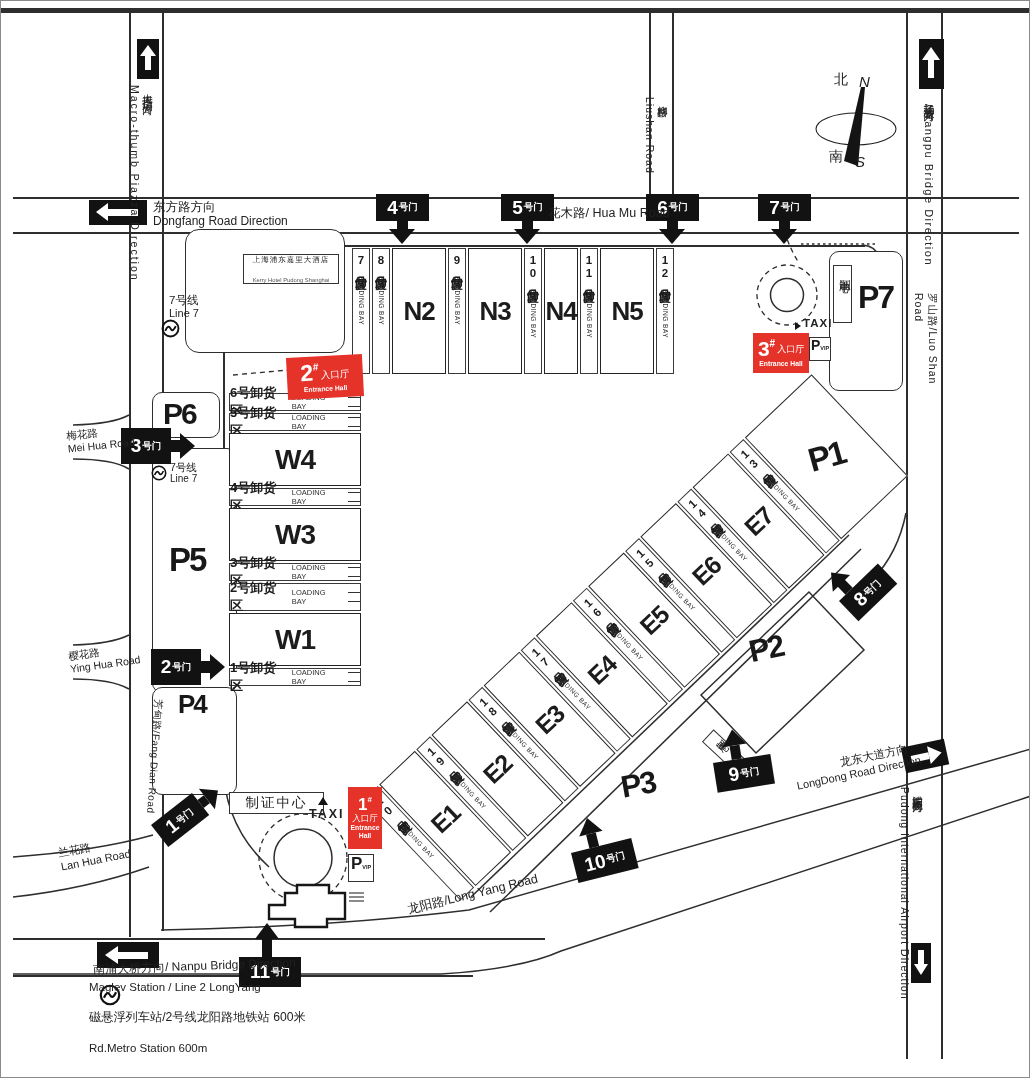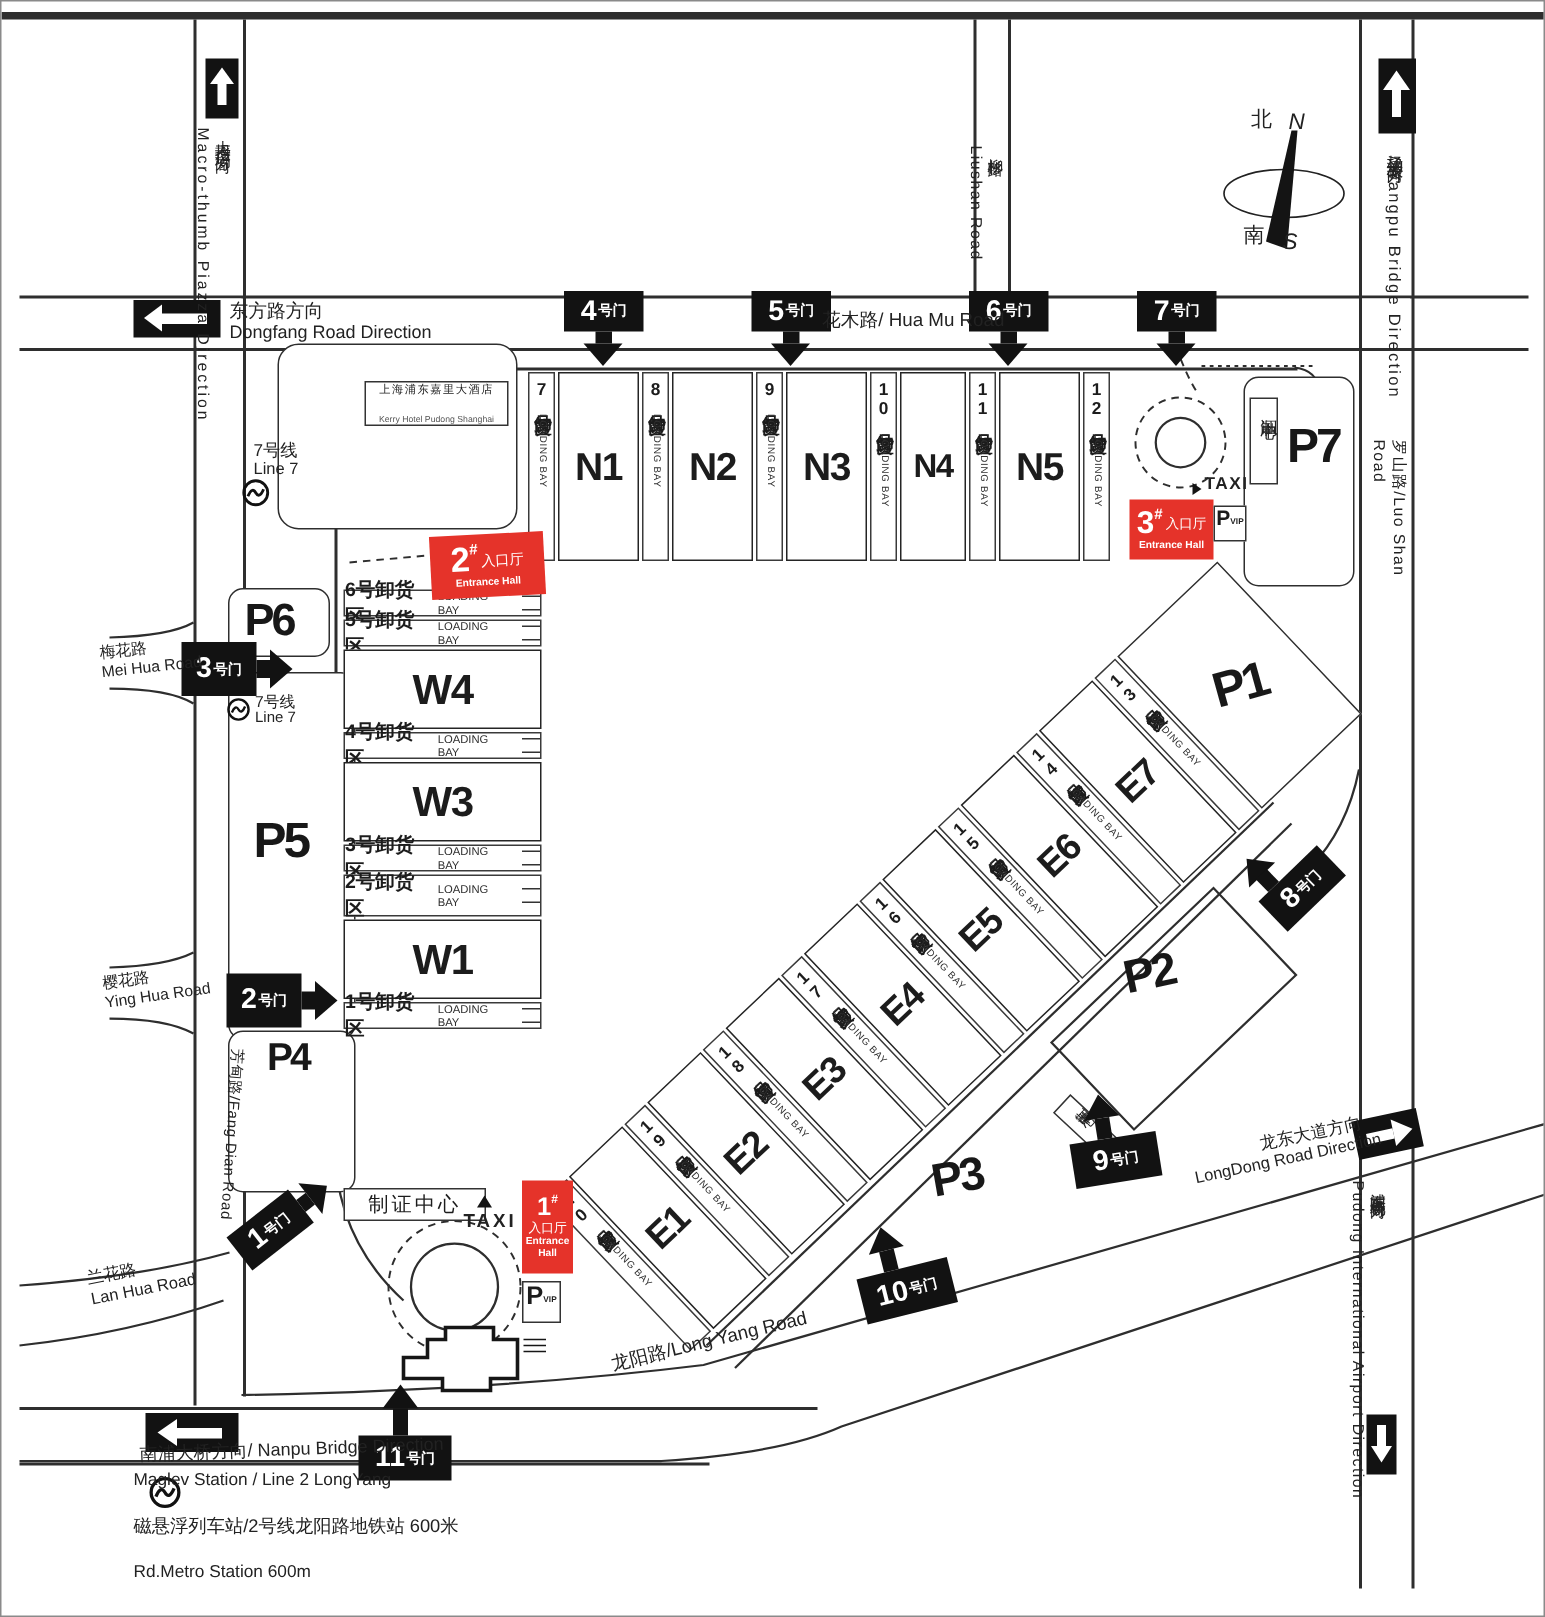--- a/index.html
+++ b/index.html
@@ -103,39 +103,36 @@
   <div class="blk" style="left:151px;top:391px;width:68px;height:46px"></div>
   <div class="blk" style="left:151px;top:447px;width:85px;height:245px"></div>
   <div class="blk" style="left:151px;top:686px;width:85px;height:108px"></div>
   <div class="blk" style="left:828px;top:250px;width:74px;height:140px"></div>
   <div class="blk" style="left:184px;top:228px;width:160px;height:124px;border-radius:14px"></div>
 
   <div class="band" style="left:351px;top:247px;height:126px">
     <div class="bayv" style="width:18px">
         <div class="in"><span class="bcn">7号卸货区</span><span class="ben">LOADING BAY</span></div>
       </div>
-    <div class="hall" style="width:54px;font-size:26px">
-        <span>N1</span>
-      </div>
     <div class="bayv" style="width:18px">
         <div class="in"><span class="bcn">8号卸货区</span><span class="ben">LOADING BAY</span></div>
       </div>
     <div class="hall" style="width:54px;font-size:26px">
         <span>N2</span>
       </div>
     <div class="bayv" style="width:18px">
         <div class="in"><span class="bcn">9号卸货区</span><span class="ben">LOADING BAY</span></div>
       </div>
     <div class="hall" style="width:54px;font-size:26px">
         <span>N3</span>
       </div>
     <div class="bayv" style="width:18px">
         <div class="in"><span class="bcn">10号卸货区</span><span class="ben">LOADING BAY</span></div>
       </div>
-    <div class="hall" style="width:44px;font-size:22px">
+    <div class="hall" style="width:34px;font-size:26px">
         <span>N4</span>
       </div>
     <div class="bayv" style="width:18px">
         <div class="in"><span class="bcn">11号卸货区</span><span class="ben">LOADING BAY</span></div>
       </div>
     <div class="hall" style="width:54px;font-size:26px">
         <span>N5</span>
       </div>
     <div class="bayv" style="width:18px">
         <div class="in"><span class="bcn">12号卸货区</span><span class="ben">LOADING BAY</span></div>

